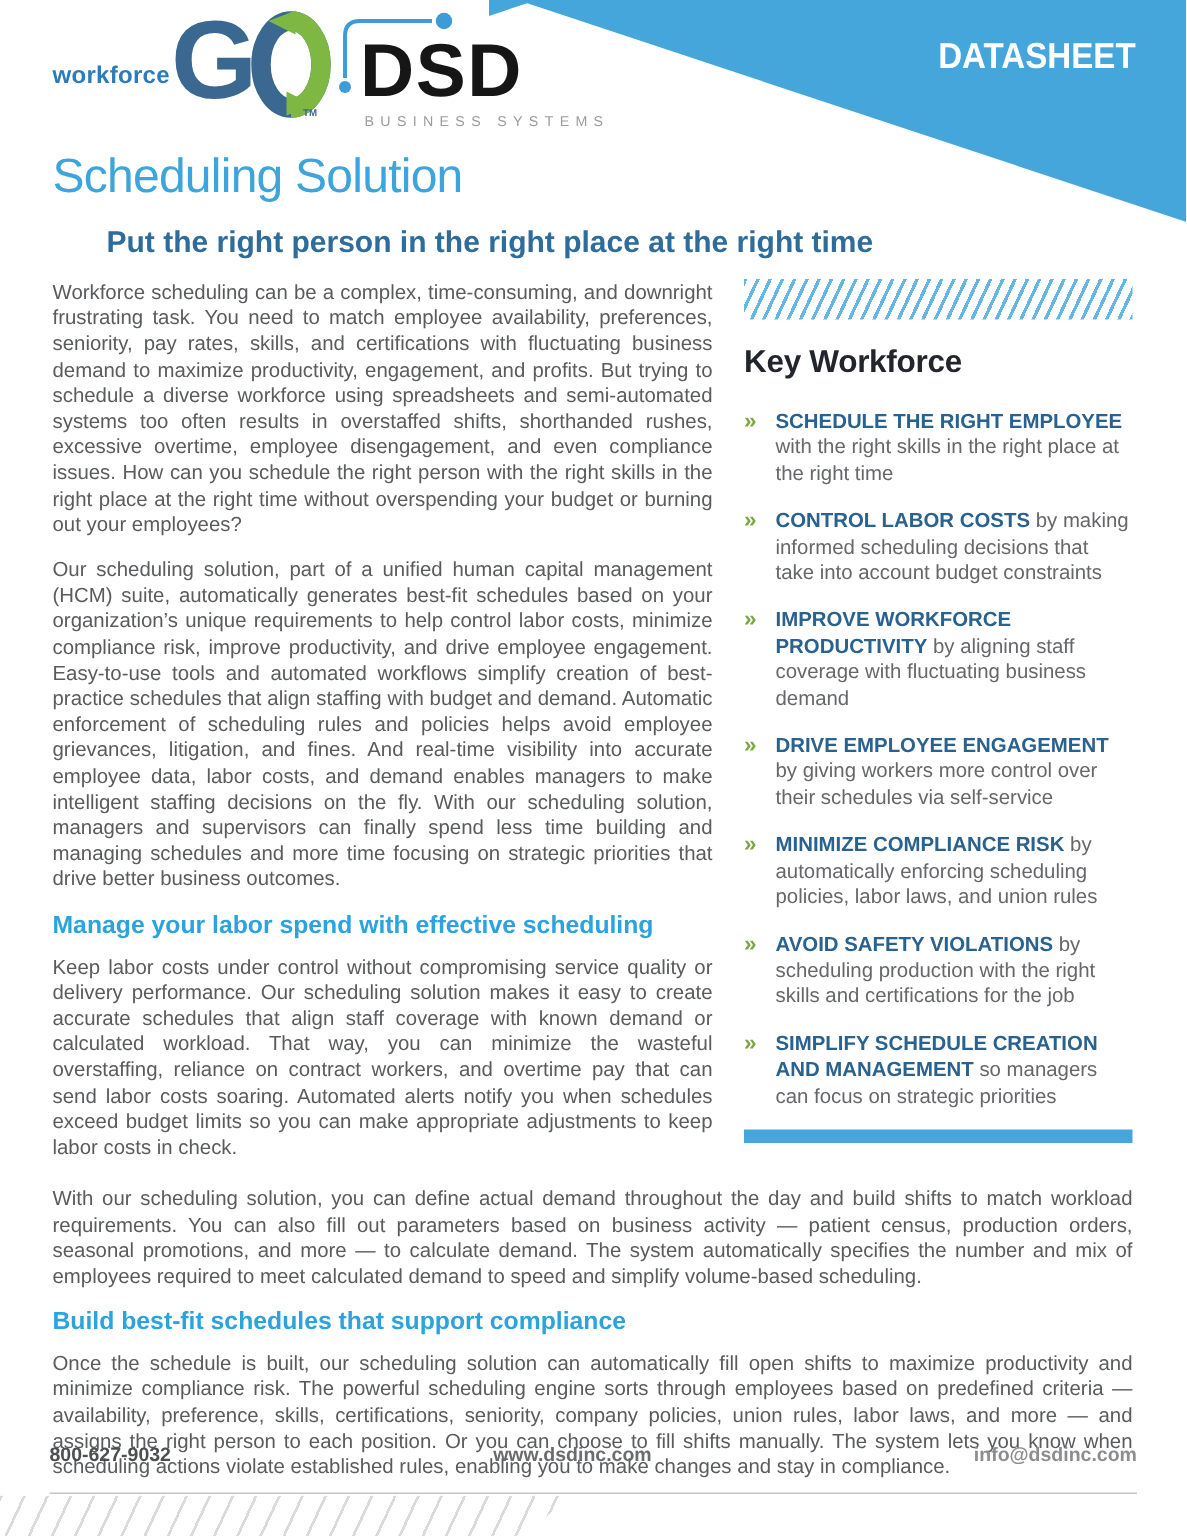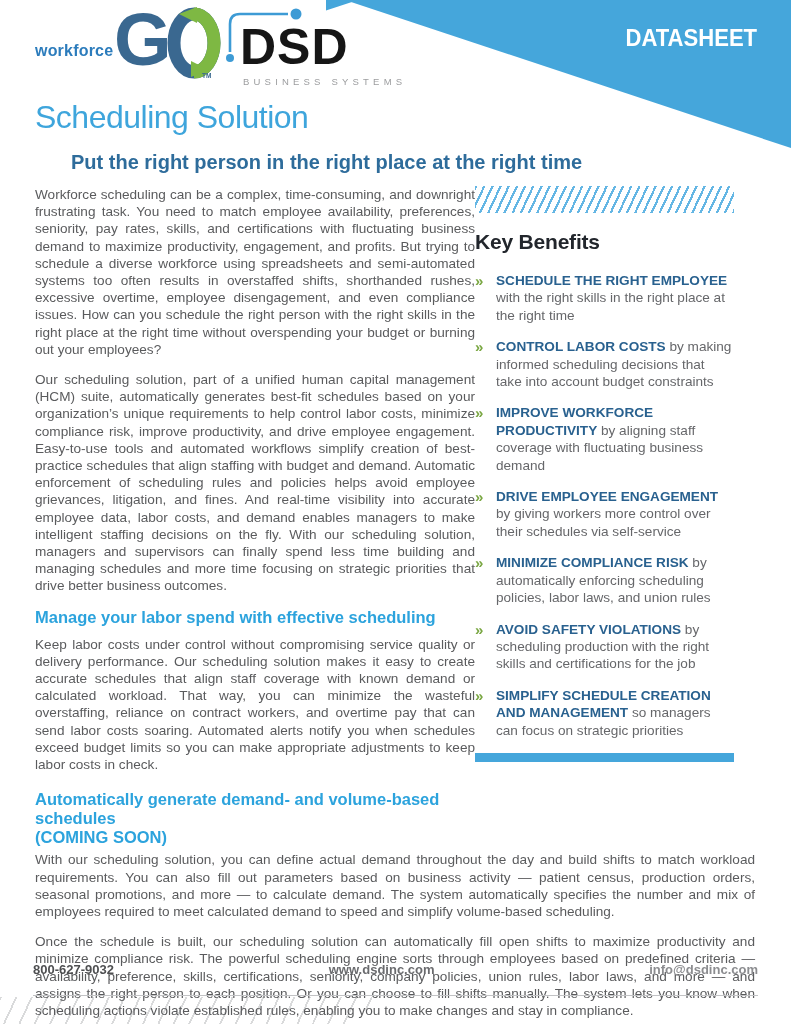--- a/index.html
+++ b/index.html
@@ -30,21 +30,21 @@
   .logo-dsd { position:absolute; left:240px; top:22px; z-index:2; }
   .dsd-deco { position:absolute; left:-16px; top:-16px; }
   .dsd-name { font-size:50px; line-height:50px; font-weight:800; color:#161616; letter-spacing:1px; }
   .dsd-tagline { margin-top:4px; padding-left:3px; font-size:9.5px; letter-spacing:4.2px; color:#9C9D9F; font-weight:400; }
 
   
   .content { position:absolute; left:35px; top:96px; width:720px; z-index:2; }
   .page-title { font-size:32px; line-height:42px; font-weight:400; color:#3EA5DC; letter-spacing:-.5px; margin-bottom:13px; }
   .page-subtitle { font-size:20px; line-height:23px; font-weight:700; color:#2E6C9B; margin-bottom:12px;margin-left:36px; }
 
-  .columns { display:flex; }
+  .columns { display:flex; gap:21px; }
   .left-col { width:440px; }
   .left-col p, .fullwidth p {
     font-size:13.6px; line-height:17.2px; color:#5A5B5D;
     text-align:justify; margin-bottom:13px;
   }
   .sec-heading { font-size:16.5px; line-height:19px; font-weight:700; color:#2CA3DD; margin:3px 0 9px 0; }
   .sec-heading span { display:block; }
   .left-col .sec-heading.second { margin-top:17px; margin-bottom:0; }
 
   
@@ -122,29 +122,25 @@
 
     <div class="columns">
 
       <div class="left-col">
         <p>Workforce scheduling can be a complex, time-consuming, and downright frustrating task. You need to match employee availability, preferences, seniority, pay rates, skills, and certifications with fluctuating business demand to maximize productivity, engagement, and profits. But trying to schedule a diverse workforce using spreadsheets and semi-automated systems too often results in overstaffed shifts, shorthanded rushes, excessive overtime, employee disengagement, and even compliance issues. How can you schedule the right person with the right skills in the right place at the right time without overspending your budget or burning out your employees?</p>
         <p>Our scheduling solution, part of a unified human capital management (HCM) suite, automatically generates best-fit schedules based on your organization’s unique requirements to help control labor costs, minimize compliance risk, improve productivity, and drive employee engagement. Easy-to-use tools and automated workflows simplify creation of best-practice schedules that align staffing with budget and demand. Automatic enforcement of scheduling rules and policies helps avoid employee grievances, litigation, and fines. And real-time visibility into accurate employee data, labor costs, and demand enables managers to make intelligent staffing decisions on the fly. With our scheduling solution, managers and supervisors can finally spend less time building and managing schedules and more time focusing on strategic priorities that drive better business outcomes.</p>
 
         <h3 class="sec-heading">Manage your labor spend with effective scheduling</h3>
         <p>Keep labor costs under control without compromising service quality or delivery performance. Our scheduling solution makes it easy to create accurate schedules that align staff coverage with known demand or calculated workload. That way, you can minimize the wasteful overstaffing, reliance on contract workers, and overtime pay that can send labor costs soaring. Automated alerts notify you when schedules exceed budget limits so you can make appropriate adjustments to keep labor costs in check.</p>
 
-        <h3 class="sec-heading second">
-          <span>Automatically generate demand- and volume-based schedules</span>
-          <span>(COMING SOON)</span>
-        </h3>
       </div>
 
       <aside class="sidebar">
         <div class="hatch-blue"></div>
-        <h3 class="kb-heading">Key Benefits</h3>
+        <h3 class="kb-heading">Key Workforce</h3>
 
         <div class="kb-item">
           <span class="kb-chevron">»</span>
           <p class="kb-text"><strong>SCHEDULE THE RIGHT EMPLOYEE</strong> <span>with the right skills in the right place at the right time</span></p>
         </div>
         <div class="kb-item">
           <span class="kb-chevron">»</span>
           <p class="kb-text"><strong>CONTROL LABOR COSTS</strong> <span>by making informed scheduling decisions that take into account budget constraints</span></p>
         </div>
         <div class="kb-item">
@@ -168,20 +164,21 @@
           <p class="kb-text"><strong>SIMPLIFY SCHEDULE CREATION AND MANAGEMENT</strong> <span>so managers can focus on strategic priorities</span></p>
         </div>
 
         <div class="blue-bar"></div>
       </aside>
     </div>
 
     <div class="fullwidth">
       <p>With our scheduling solution, you can define actual demand throughout the day and build shifts to match workload requirements. You can also fill out parameters based on business activity — patient census, production orders, seasonal promotions, and more — to calculate demand. The system automatically specifies the number and mix of employees required to meet calculated demand to speed and simplify volume-based scheduling.</p>
 
+      <h3 class="sec-heading">Build best-fit schedules that support compliance</h3>
       <p>Once the schedule is built, our scheduling solution can automatically fill open shifts to maximize productivity and minimize compliance risk. The powerful scheduling engine sorts through employees based on predefined criteria — availability, preference, skills, certifications, seniority, company policies, union rules, labor laws, and more — and assigns the right person to each position. Or you can choose to fill shifts manually. The system lets you know when scheduling actions violate established rules, enabling you to make changes and stay in compliance.</p>
     </div>
   </div>
 
   <div class="footer">
     <span class="footer-phone">800-627-9032</span>
     <span class="footer-site">www.dsdinc.com</span>
     <span class="footer-email">info@dsdinc.com</span>
   </div>
 

